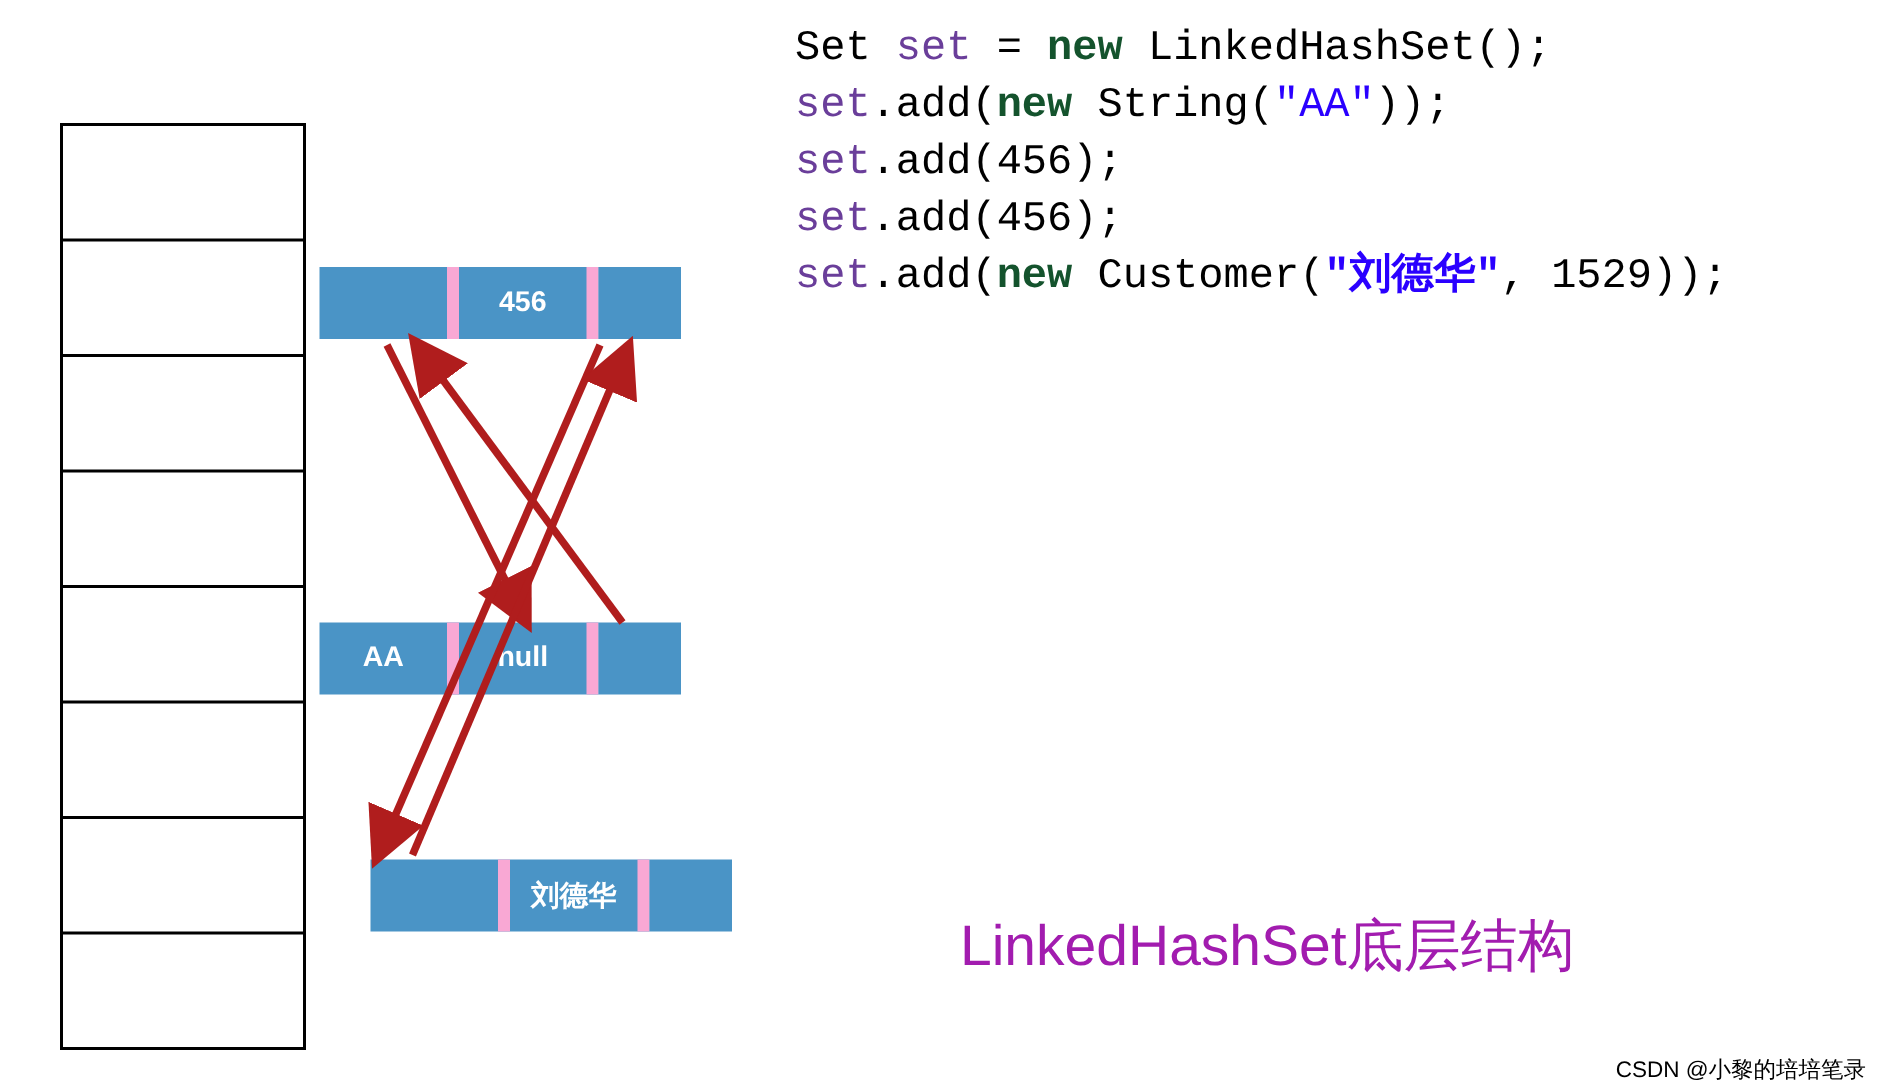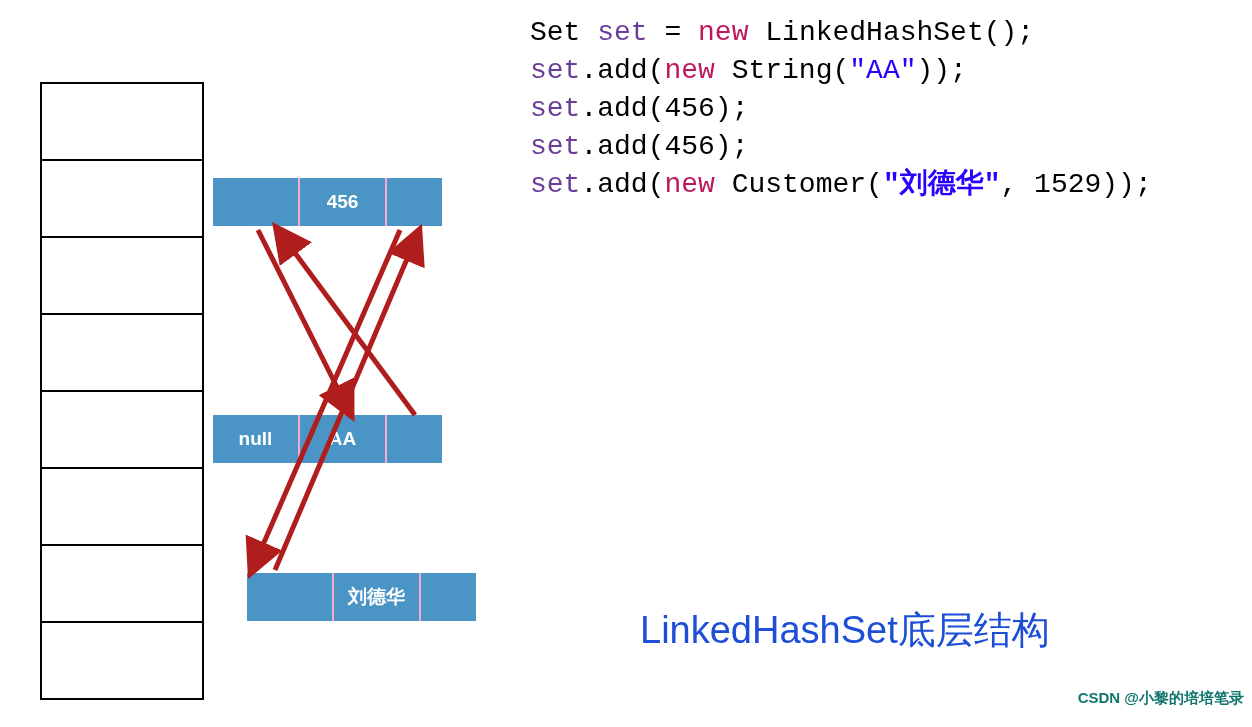--- a/index.html
+++ b/index.html
@@ -34,59 +34,58 @@
   }
   .node .seg {
     background: #4a94c6;
     color: #fff;
     font-family: Arial, sans-serif;
     font-weight: bold;
     font-size: 19px;
     display: flex;
     align-items: center;
     justify-content: center;
-    border-right: 2px solid #f9a8d4;
+    border-right: 8px solid #f9a8d4;
   }
   .node .seg:last-child { border-right: none; }
   .node .segL { width: 85px; }
   .node .segM { width: 85px; }
   .node .segR { width: 55px; }
   
   .code {
     position: absolute;
     left: 530px;
     top: 14px;
     font-family: Consolas, "Courier New", monospace;
     font-size: 28px;
     line-height: 38px;
     white-space: pre;
     color: #000;
   }
-  .kw { color: #be185d; font-weight: normal; }
+  .kw { color: #14532d; font-weight: bold; }
   .var { color: #6a3e9a; }
   .str { color: #2a00ff; }
   .strcn { color: #2a00ff; font-weight: bold; }
   
   .diag-title {
     position: absolute;
     left: 640px;
     top: 605px;
     font-size: 38px;
-    color: #1d4ed8;
+    color: #a21caf;
     font-family: Arial, "Microsoft YaHei", sans-serif;
   }
   
   .watermark {
     position: absolute;
     right: 8px;
-    bottom: 19px;
+    bottom: 4px;
     font-size: 15px;
-    color: #0f766e;
+    color: #000000;
     font-family: "Microsoft YaHei", sans-serif;
-    font-weight: bold;
   }
   
   svg.arrows {
     position: absolute;
     left: 0; top: 0;
     width: 1252px;
     height: 727px;
     pointer-events: none;
   }
 </style>
@@ -104,22 +103,22 @@
   <div class="hash-cell"></div>
 </div>
 
 <div class="node" style="left:213px; top:178px;">
   <div class="seg segL"></div>
   <div class="seg segM">456</div>
   <div class="seg segR"></div>
 </div>
 
 <div class="node" style="left:213px; top:415px;">
+  <div class="seg segM">AA</div>
   <div class="seg segL">null</div>
-  <div class="seg segM">AA</div>
   <div class="seg segR"></div>
 </div>
 
 <div class="node" style="left:213px; top:573px;margin-left:34px;">
   <div class="seg segL"></div>
   <div class="seg segM">刘德华</div>
   <div class="seg segR"></div>
 </div>
 
 <svg class="arrows">

